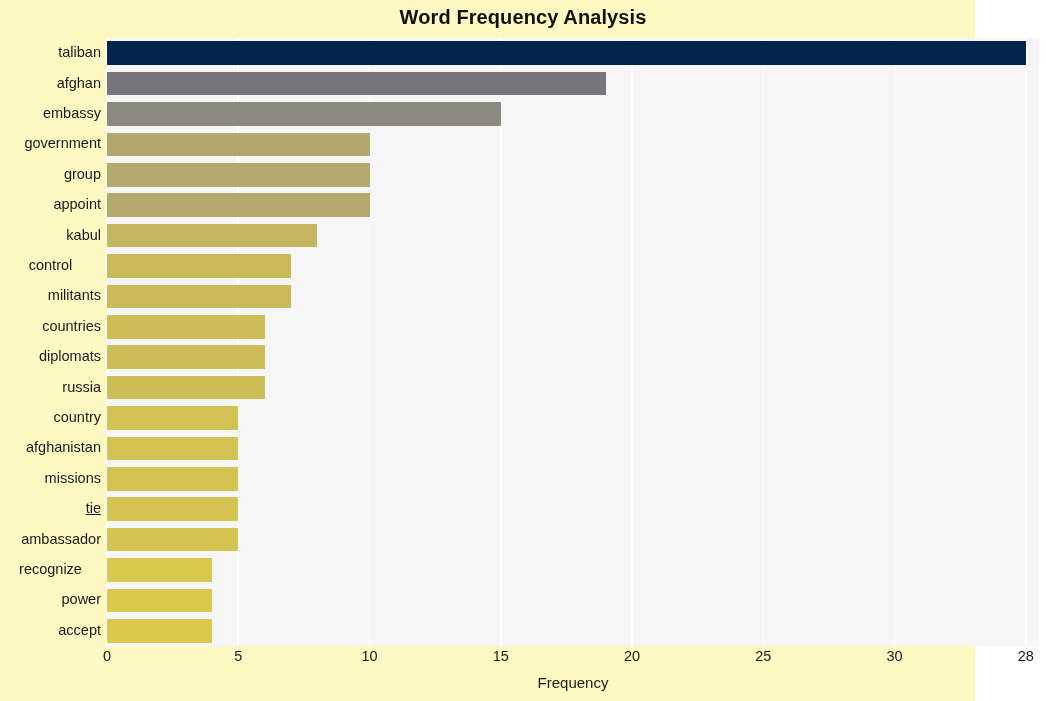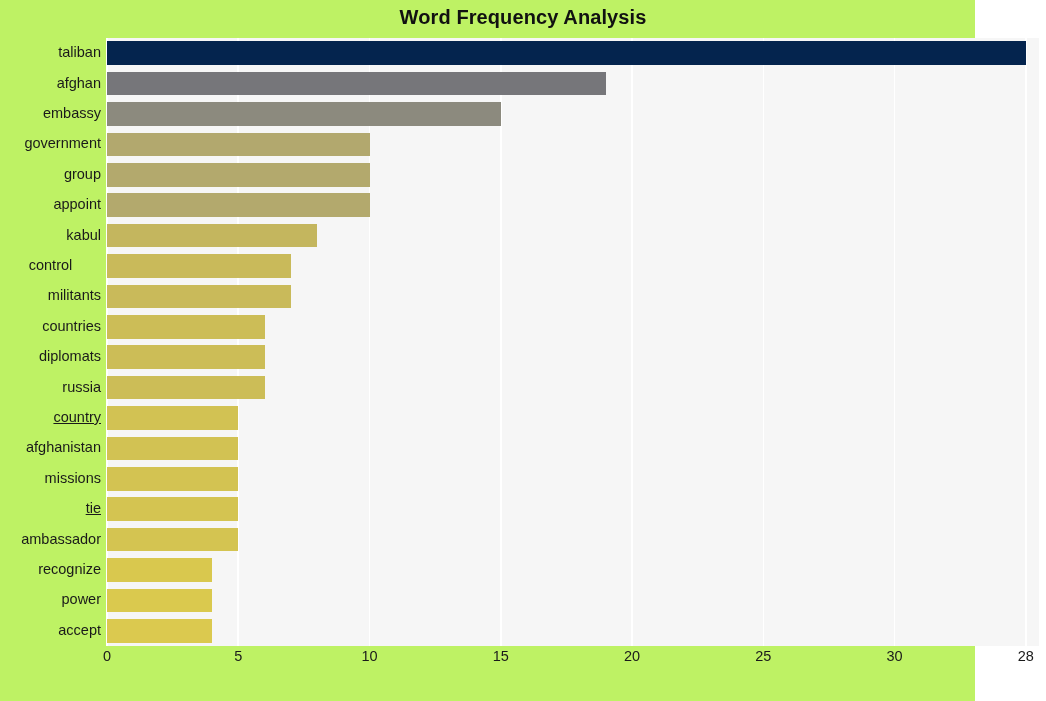--- a/index.html
+++ b/index.html
@@ -10,21 +10,21 @@
   body {
     width: 1046px;
     height: 701px;
     font-family: "Liberation Sans", "DejaVu Sans", sans-serif;
     overflow: hidden;
   }
   #figure {
     position: relative;
     width: 975px;
     height: 701px;
-    background: #bef264;
+    background: #fef9c3;
   }
   #chart-title {
     position: absolute;
     left: 0;
     top: 6px;
     width: 1046px;
     text-align: center;
     font-size: 20px;
     font-weight: bold;
     color: #111111;
@@ -195,35 +195,36 @@
       <div class="ylabel" style="top: 67px;">embassy</div>
       <div class="ylabel" style="top: 97.4px;">government</div>
       <div class="ylabel" style="top: 127.8px;">group</div>
       <div class="ylabel" style="top: 158.2px;">appoint</div>
       <div class="ylabel" style="top: 188.6px;">kabul</div>
       <div class="ylabel" style="top: 219px; text-align: center;">control</div>
       <div class="ylabel" style="top: 249.4px;">militants</div>
       <div class="ylabel" style="top: 279.8px;">countries</div>
       <div class="ylabel" style="top: 310.2px;">diplomats</div>
       <div class="ylabel" style="top: 340.6px;">russia</div>
-      <div class="ylabel" style="top: 371px; text-decoration: underline;">country</div>
+      <div class="ylabel" style="top: 371px;">country</div>
       <div class="ylabel" style="top: 401.4px;">afghanistan</div>
       <div class="ylabel" style="top: 431.8px;">missions</div>
       <div class="ylabel" style="top: 462.2px; text-decoration: underline;">tie</div>
       <div class="ylabel" style="top: 492.6px;">ambassador</div>
-      <div class="ylabel" style="top: 523px;">recognize</div>
+      <div class="ylabel" style="top: 523px; text-align: center;">recognize</div>
       <div class="ylabel" style="top: 553.4px;">power</div>
       <div class="ylabel" style="top: 583.8px;">accept</div>
     </div>
 
   <div id="xticks">
       <div class="xtick" style="left: 107px;">0</div>
       <div class="xtick" style="left: 238.268px;">5</div>
       <div class="xtick" style="left: 369.535px;">10</div>
       <div class="xtick" style="left: 500.803px;">15</div>
       <div class="xtick" style="left: 632.07px;">20</div>
       <div class="xtick" style="left: 763.338px;">25</div>
       <div class="xtick" style="left: 894.606px;">30</div>
       <div class="xtick" style="left: 1025.87px;">28</div>
     </div>
 
+  <div id="xaxis-label">Frequency</div>
 
 </div>
 
 </body></html>

